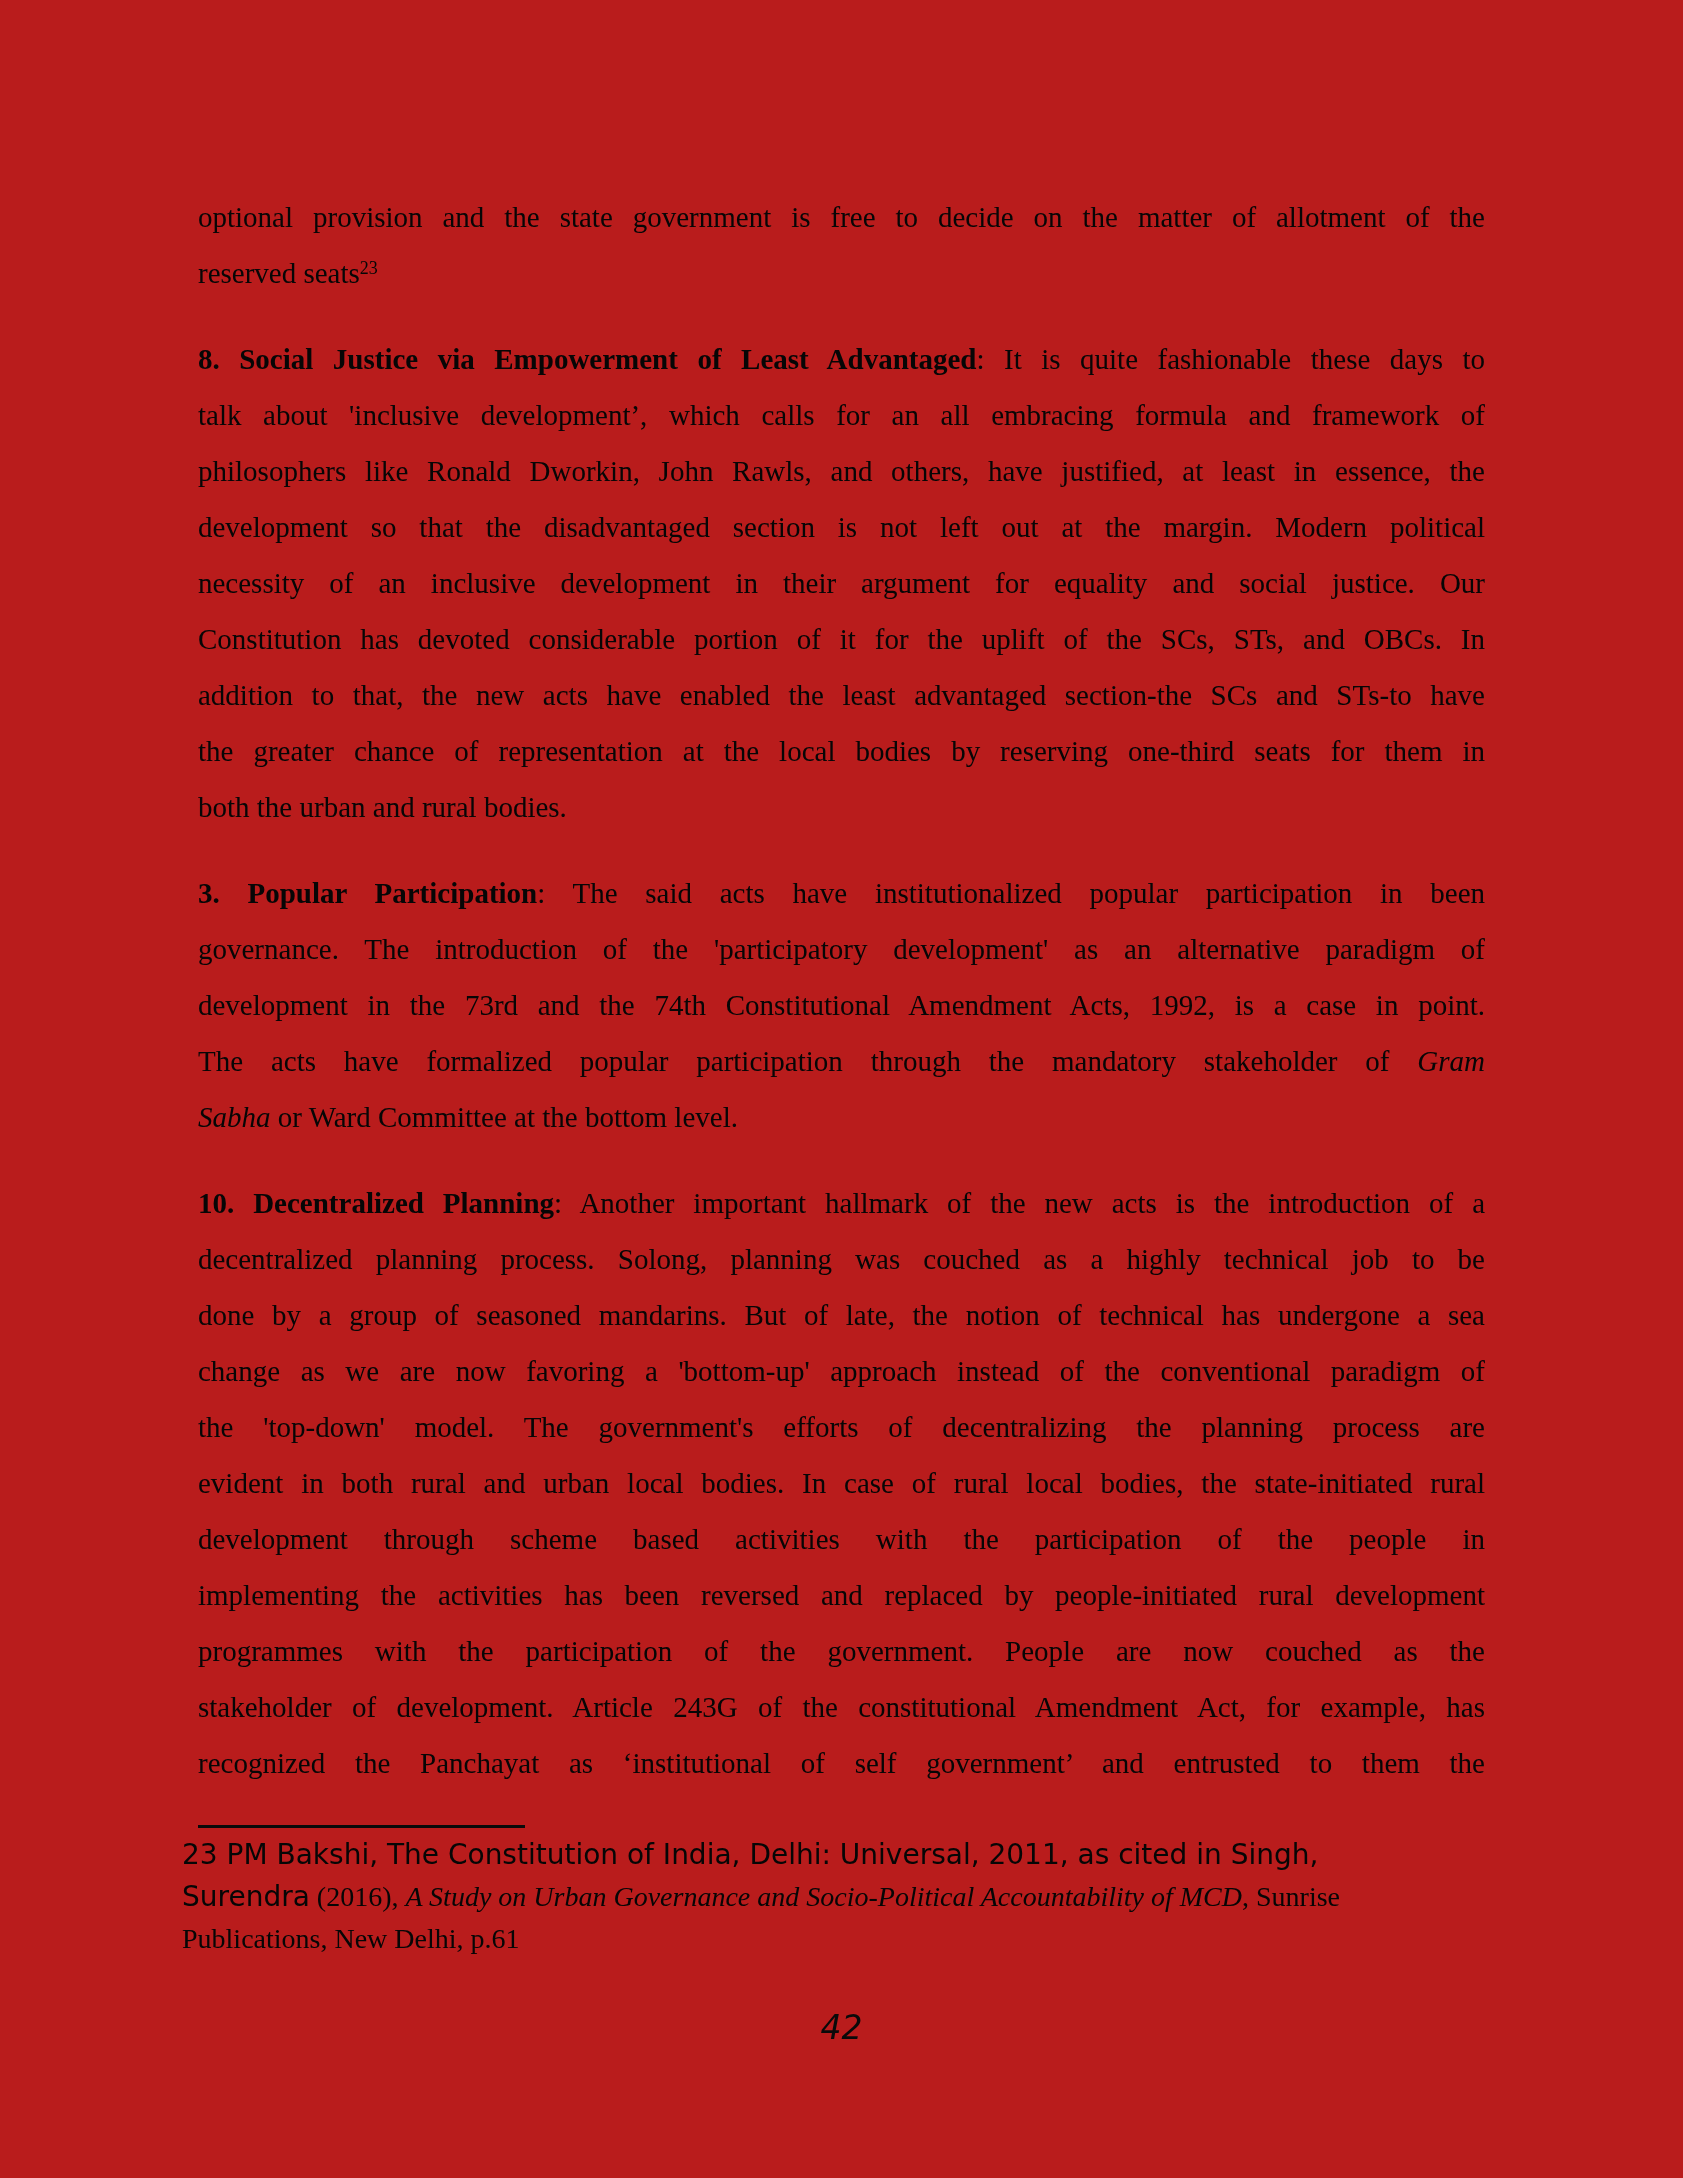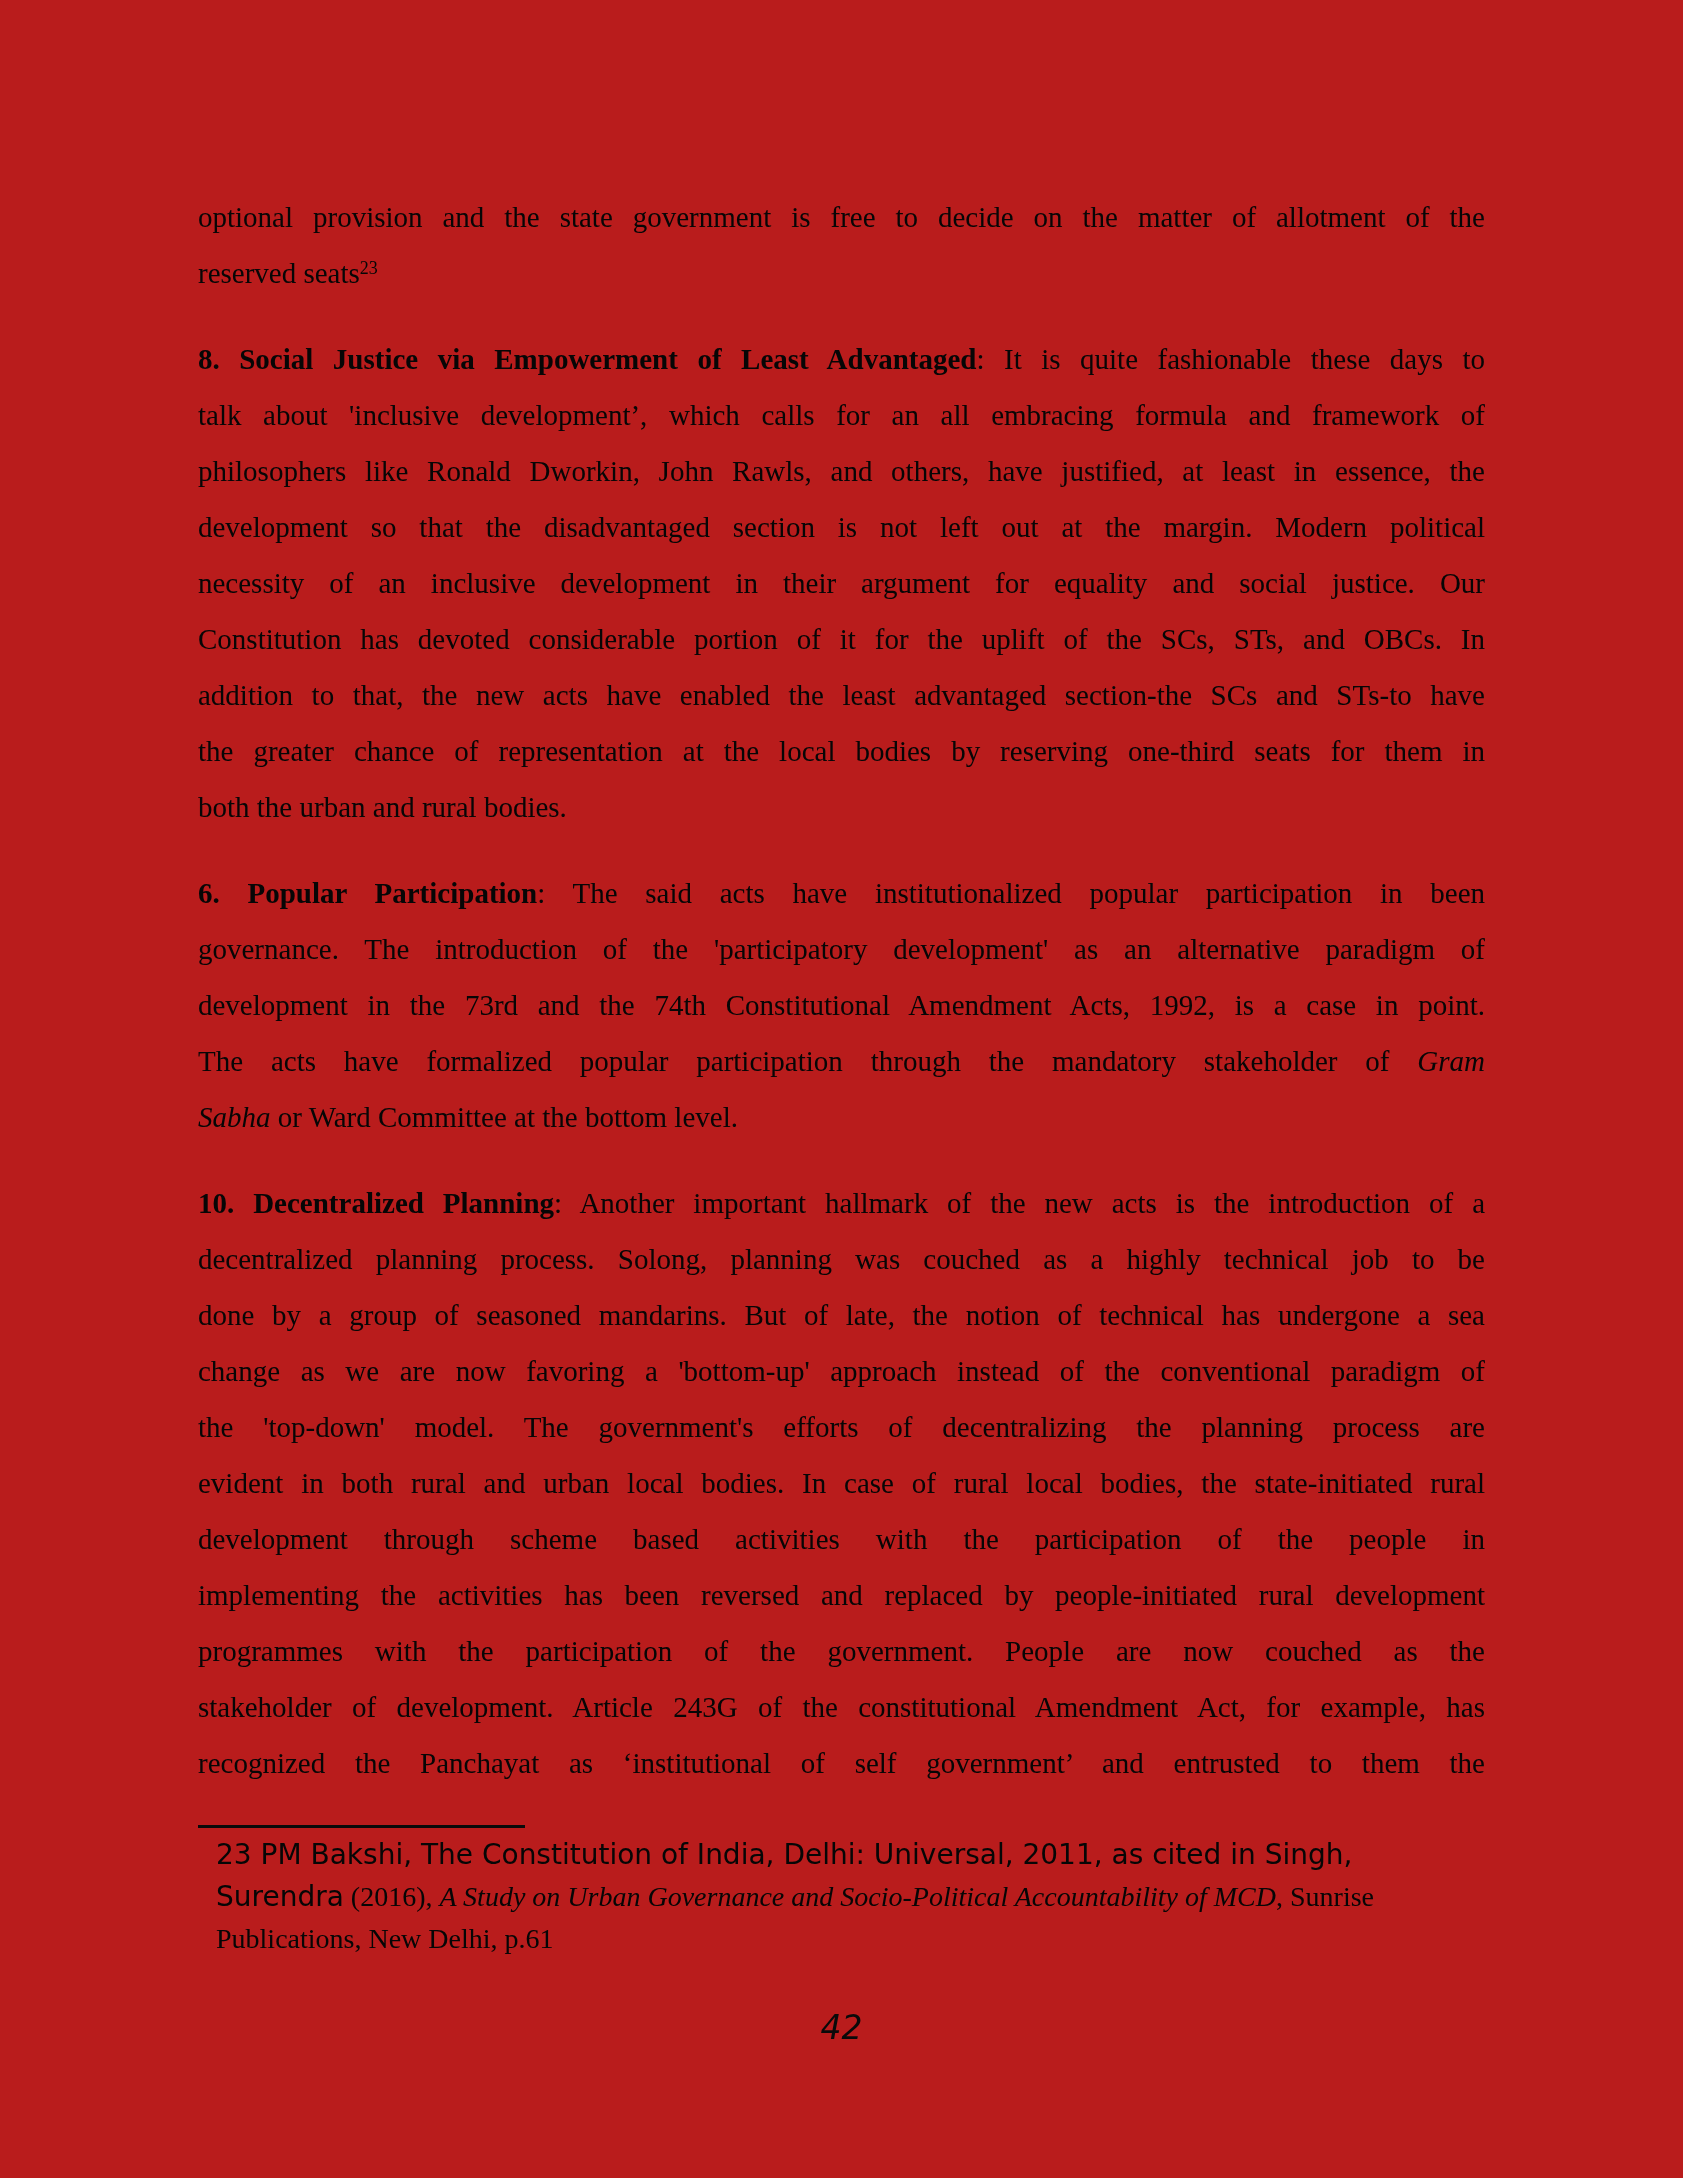--- a/index.html
+++ b/index.html
@@ -36,21 +36,21 @@
 
   
   .footnote-rule {
     position: absolute;
     left: 198px; top: 1825px;
     width: 327px; height: 3px;
     background: #0a0a0a;
   }
   .footnote {
     position: absolute;
-    left: 216px; top: 1834px;
+    left: 182px; top: 1834px;
     width: 1307px;
   }
   .fline {
     font-size: 28px;
     line-height: 42px;
     height: 42px;
     overflow: hidden;
     text-align: left;
   }
   .sans  { font-family: "DejaVu Sans", "Liberation Sans", sans-serif; font-size: 28px; }
@@ -83,21 +83,21 @@
         <div class="line j"><span>talk about 'inclusive development’, which calls for an all embracing formula and framework of</span></div>
         <div class="line j"><span>philosophers like Ronald Dworkin, John Rawls, and others, have justified, at least in essence, the</span></div>
         <div class="line j"><span>development so that the disadvantaged section is not left out at the margin. Modern political</span></div>
         <div class="line j"><span>necessity of an inclusive development in their argument for equality and social justice. Our</span></div>
         <div class="line j"><span>Constitution has devoted considerable portion of it for the uplift of the SCs, STs, and OBCs. In</span></div>
         <div class="line j"><span>addition to that, the new acts have enabled the least advantaged section-the SCs and STs-to have</span></div>
         <div class="line j"><span>the greater chance of representation at the local bodies by reserving one-third seats for them in</span></div>
         <div class="line"><span>both the urban and rural bodies.</span></div>
       </div>
       <div class="para">
-        <div class="line j"><span class="bold">6. Popular Participation</span><span>: The said acts have institutionalized popular participation in been</span></div>
+        <div class="line j"><span class="bold">3. Popular Participation</span><span>: The said acts have institutionalized popular participation in been</span></div>
         <div class="line j"><span>governance. The introduction of the 'participatory development' as an alternative paradigm of</span></div>
         <div class="line j"><span>development in the 73rd and the 74th Constitutional Amendment Acts, 1992, is a case in point.</span></div>
         <div class="line j"><span>The acts have formalized popular participation through the mandatory stakeholder of </span><span class="ital">Gram</span></div>
         <div class="line"><span class="ital">Sabha</span><span> or Ward Committee at the bottom level.</span></div>
       </div>
       <div class="para">
         <div class="line j"><span class="bold">10. Decentralized Planning</span><span>: Another important hallmark of the new acts is the introduction of a</span></div>
         <div class="line j"><span>decentralized planning process. Solong, planning was couched as a highly technical job to be</span></div>
         <div class="line j"><span>done by a group of seasoned mandarins. But of late, the notion of technical has undergone a sea</span></div>
         <div class="line j"><span>change as we are now favoring a 'bottom-up' approach instead of the conventional paradigm of</span></div>

